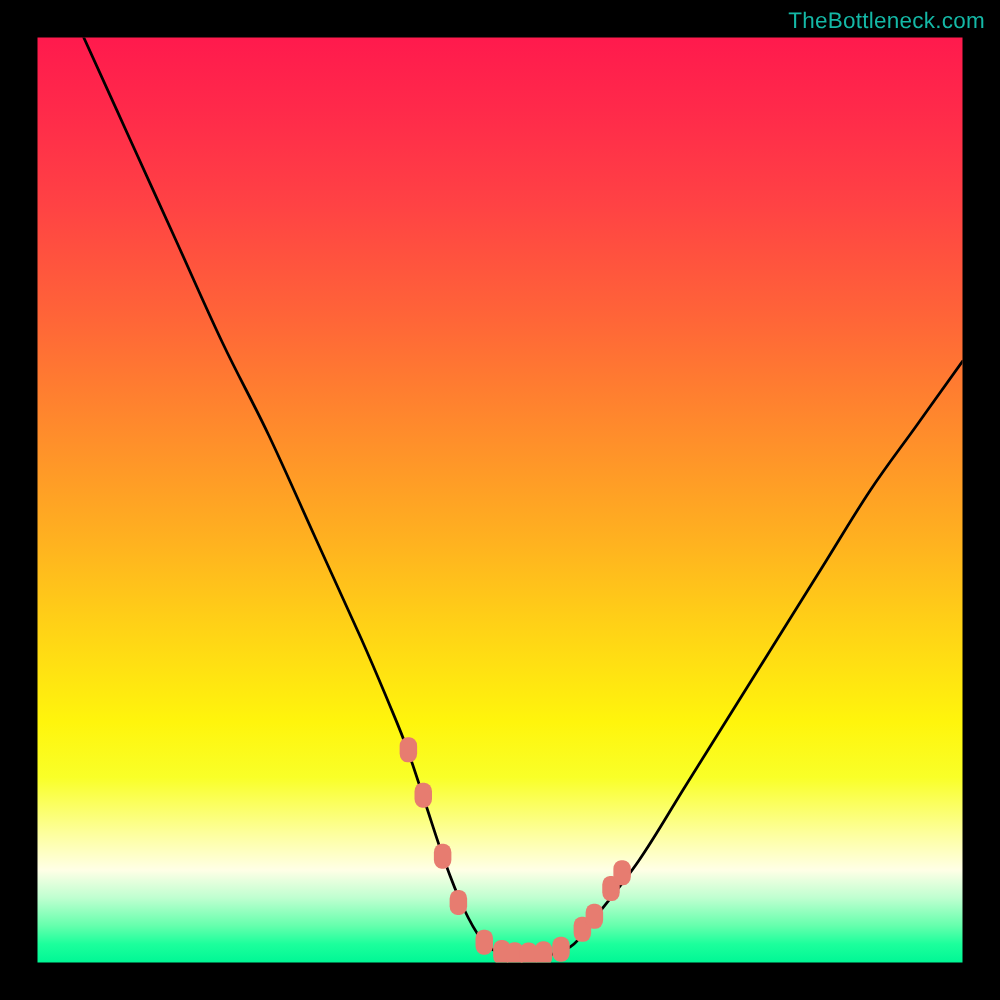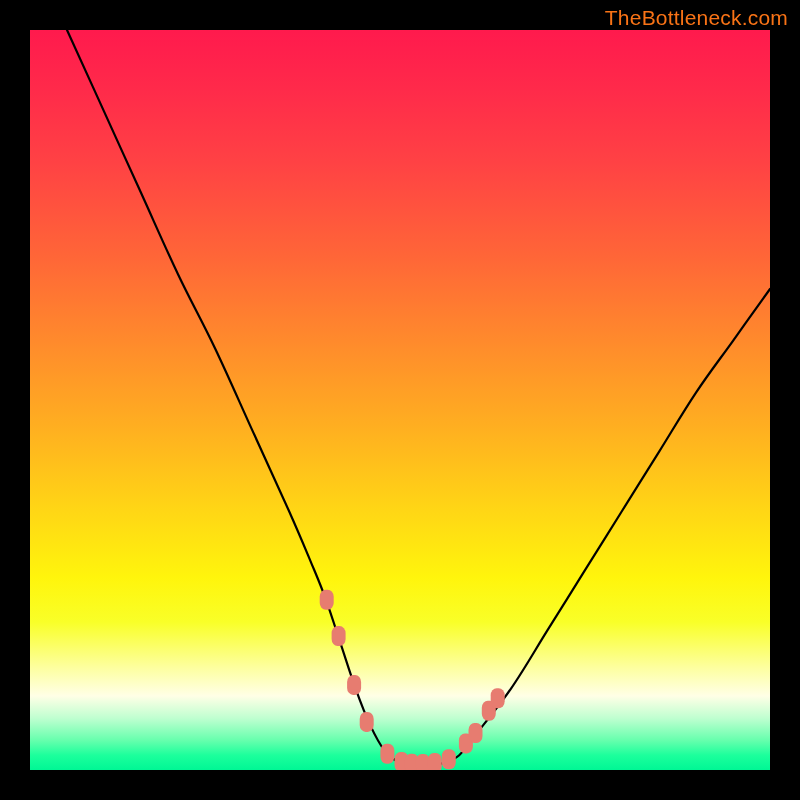--- a/index.html
+++ b/index.html
@@ -39,22 +39,22 @@
       #bfffd0 93%,
       #66ffad 96%,
       #1cff9c 98%,
       #00f795 100%
     );
   }
   .watermark {
     position: absolute;
     top: 6px;
     right: 12px;
-    color: #f97316;
-    font-size: 21px;
+    color: #14b8a6;
+    font-size: 18px;
     letter-spacing: 0.2px;
     font-weight: 400;
   }
   svg.curve {
     position: absolute;
     top: 0; left: 0;
     width: 740px; height: 740px;
   }
   .curve-path {
     fill: none;

